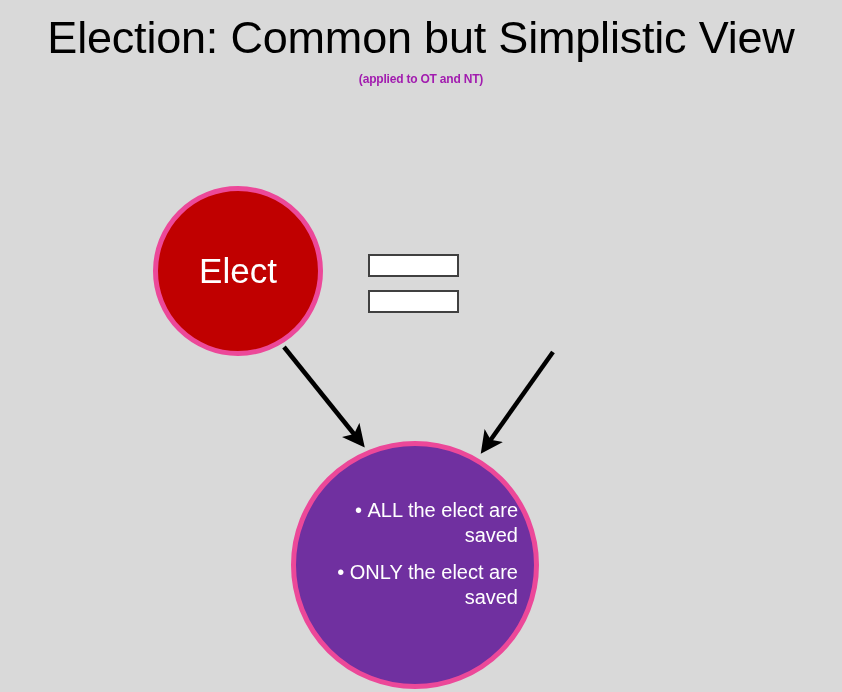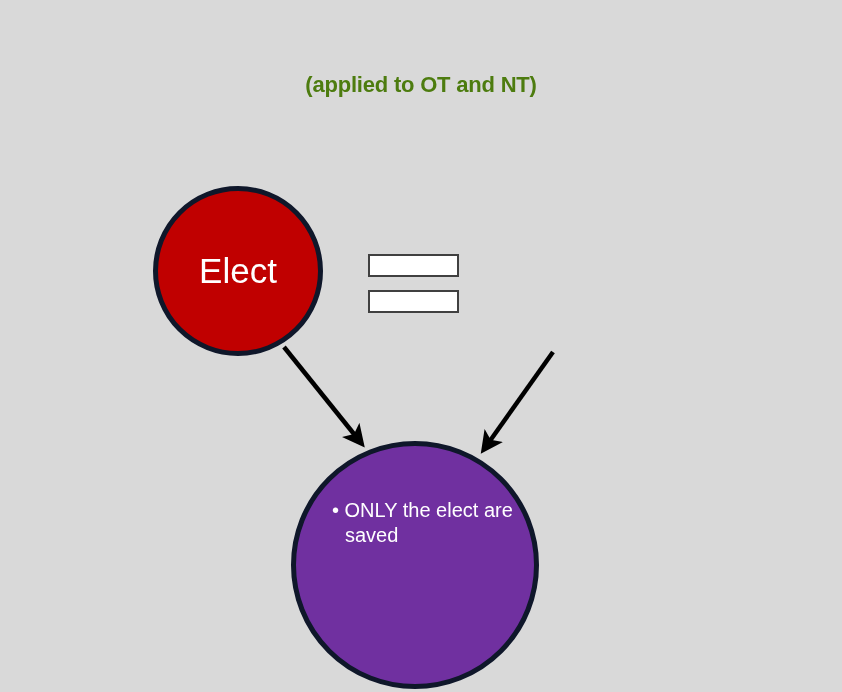--- a/index.html
+++ b/index.html
@@ -35,36 +35,37 @@
     color: #000000;
     letter-spacing: -0.2px;
     white-space: nowrap;
   }
   .subtitle {
     position: absolute;
     left: 0;
     top: 72px;
     width: 842px;
     text-align: center;
-    font-size: 22px;
+    font-size: 12px;
     font-weight: 700;
-    color: #4d7c0f;
+    color: #a21caf;
     letter-spacing: -0.2px;
   }
 
   
   .circle {
     position: absolute;
     border-radius: 50%;
     box-sizing: border-box;
     display: flex;
     align-items: center;
     justify-content: center;
-    border: 5px solid #0f172a;
+    border: 5px solid #ec4899;
     color: #ffffff;
+    text-align: right;
   }
   .circle-elect {
     left: 153px;
     top: 186px;
     width: 170px;
     height: 170px;
     background: #c00000;
   }
   .circle-saved {
     left: 508px;
@@ -141,20 +142,21 @@
     width: 842px;
     height: 692px;
     pointer-events: none;
   }
 </style>
 </head>
 <body>
 
 <div class="slide">
 
+  <div class="title">Election: Common but Simplistic View</div>
 
   <div class="subtitle">(applied to OT and NT)</div>
 
   <div class="circle circle-elect">
     <span class="circle-label">Elect</span>
   </div>
 
   <div class="equals">
     <div class="equals-bar equals-bar-top"></div>
     <div class="equals-bar equals-bar-bottom"></div>
@@ -166,17 +168,18 @@
       <marker id="arrowhead" markerWidth="5" markerHeight="5" refX="2.6" refY="2.5" orient="auto" markerUnits="strokeWidth">
         <path d="M0,0 L5,2.5 L0,5 L1.2,2.5 Z" fill="#000000"></path>
       </marker>
     </defs>
     <line x1="284" y1="347" x2="358" y2="439" stroke="#000000" stroke-width="4.5" marker-end="url(#arrowhead)"></line>
     <line x1="553" y1="352" x2="487" y2="445" stroke="#000000" stroke-width="4.5" marker-end="url(#arrowhead)"></line>
   </svg>
 
   <div class="circle circle-result">
     <ul class="bullet-list">
+      <li class="bullet-item">ALL the elect are saved</li>
       <li class="bullet-item">ONLY the elect are saved</li>
     </ul>
   </div>
 
 </div>
 
 </body></html>

